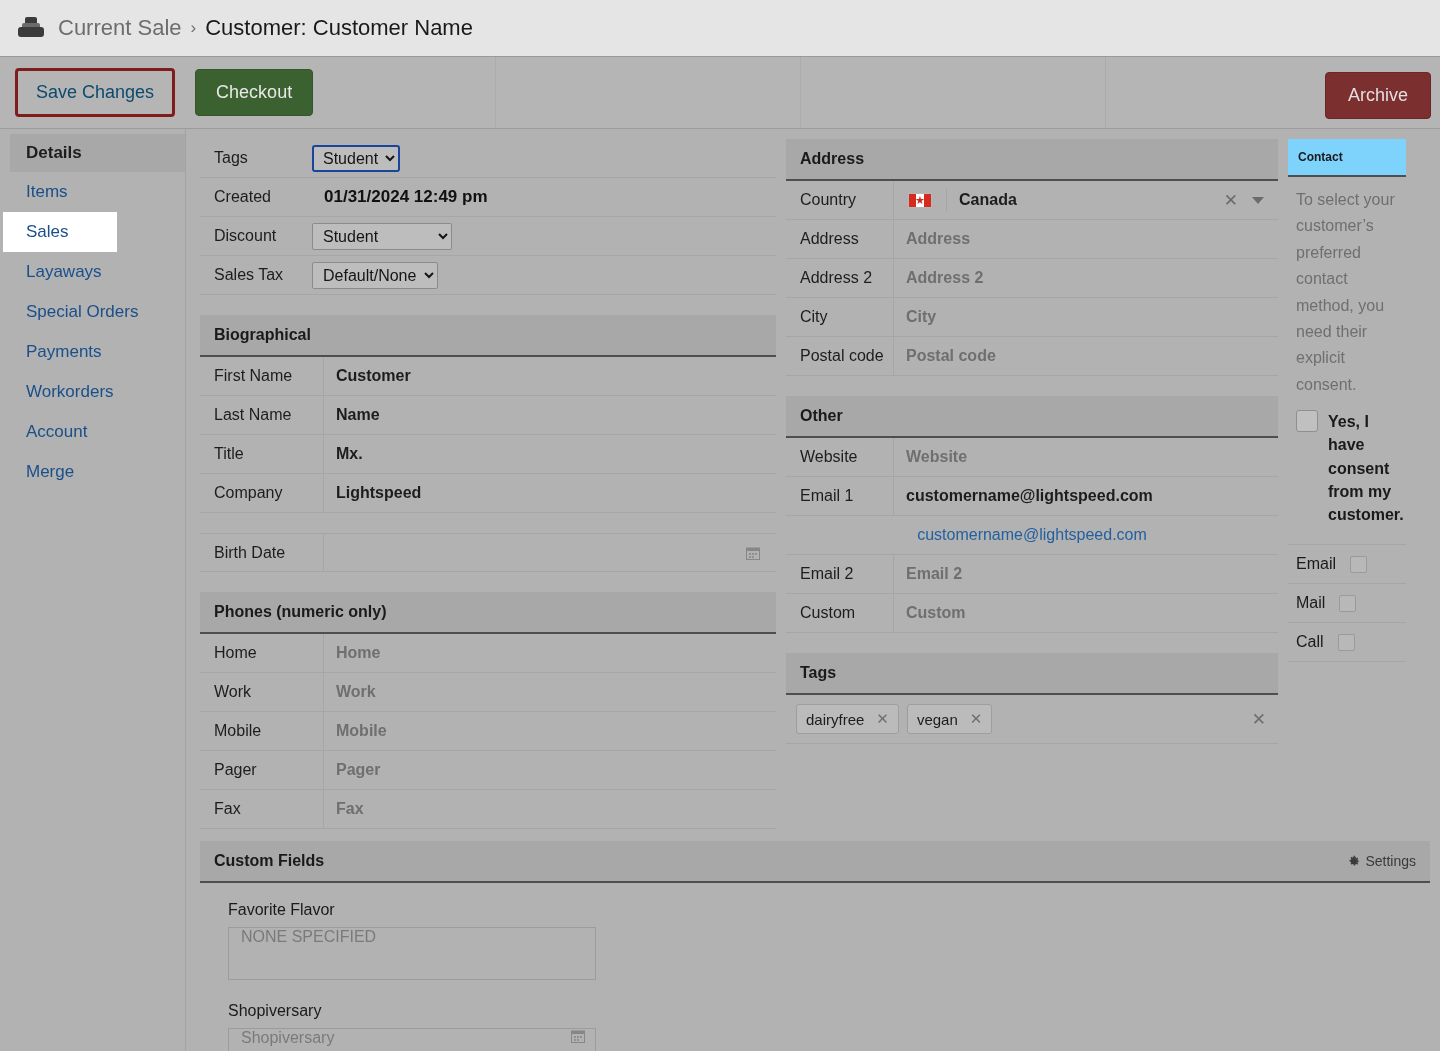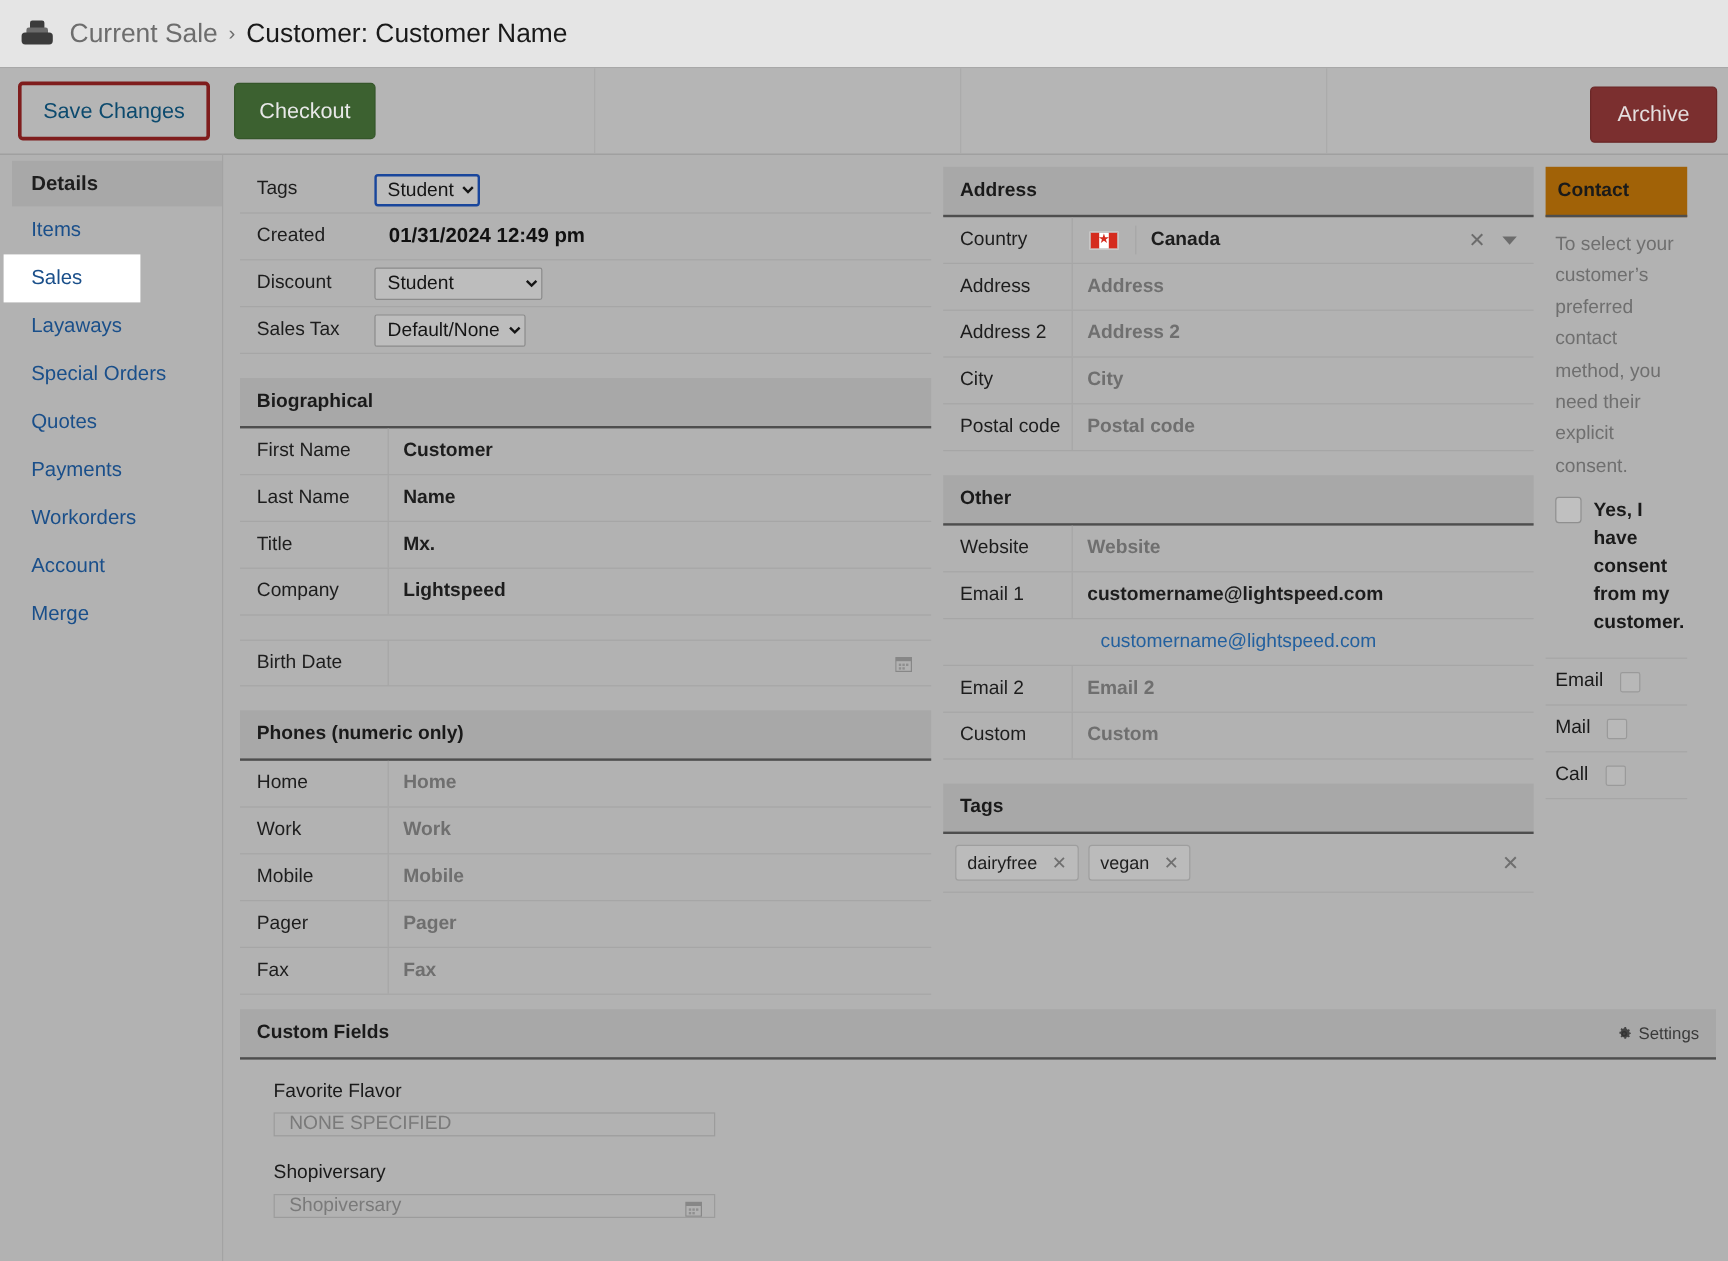--- a/index.html
+++ b/index.html
@@ -179,22 +179,22 @@
   .tag {
     background:#bbbbbb; border:1px solid #9e9e9e; border-radius:3px;
     font-size:15px; color:#1d1d1d; padding:5px 9px;
     display:flex; align-items:center; gap:12px;
   }
   .tag .x { color:#6f6f6f; font-size:15px; cursor:pointer;}
   .tags-clear { margin-left:auto; color:#6f6f6f; font-size:17px; cursor:pointer;}
 
   
   .contact-head {
-    background:#a16207; border-bottom:2px solid #4e4e4e;
-    font-size:16px; font-weight:bold; color:#1a1a1a; padding:11px 0 11px 10px;
+    background:#7dd3fc; border-bottom:2px solid #4e4e4e;
+    font-size:12px; font-weight:bold; color:#1a1a1a; padding:11px 0 11px 10px;
   }
   .contact-note { font-size:16px; color:#6f6f6f; padding:10px 4px 0 8px; line-height:1.65; }
   .consent { display:flex; gap:10px; padding:12px 4px 6px 8px; }
   .cbox {
     width:22px;height:22px;flex:0 0 22px;background:#c0c0c0;
     border:1px solid #8f8f8f;border-radius:3px;cursor:pointer;
   }
   .consent-txt { font-size:16px; font-weight:bold; color:#1a1a1a; line-height:1.45;}
   .pref-list { margin-top: 12px; border-top:1px solid #a6a6a6;}
   .pref-row {
@@ -202,23 +202,23 @@
     border-bottom:1px solid #a6a6a6; padding:10px 0 10px 8px;
   }
   .pref-row span { font-size:16px; color:#1a1a1a;}
   .cbox-sm { width:17px;height:17px;background:#b8b8b8;border:1px solid #9a9a9a;border-radius:2px;cursor:pointer;}
 
   
   .cf-wrap { position:absolute; left:14px; right:10px; bottom:0; top: 712px;}
   .cf-body { padding: 18px 0 0 28px; }
   .cf-label { font-size:16px; color:#1a1a1a; margin-bottom:8px; }
   .cf-input {
-    width: 368px; height: 20px;
+    width: 368px; height: 53px;
     background: transparent; border: 1px solid #9c9c9c;
-    display:flex; align-items:flex-end; justify-content:space-between;
+    display:flex; align-items:flex-start; justify-content:space-between;
     padding: 0 10px 0 12px; font-size:16px; color:#7a7a7a;
     margin-bottom: 22px;
   }
 </style>
 </head>
 <body>
 
 <div class="topbar">
   <span class="register-icon">
     <span class="top"></span>
@@ -240,21 +240,20 @@
 </div>
 
 <div class="page">
 
   <div class="sidebar">
     <div class="side-head">Details</div>
     <div class="side-item">Items</div>
     <div class="side-item active">Sales</div>
     <div class="side-item">Layaways</div>
     <div class="side-item">Special Orders</div>
-    <div class="side-item">Quotes</div>
     <div class="side-item">Payments</div>
     <div class="side-item">Workorders</div>
     <div class="side-item">Account</div>
     <div class="side-item">Merge</div>
   </div>
 
   <div class="content">
 
     <div class="col-left">
 

